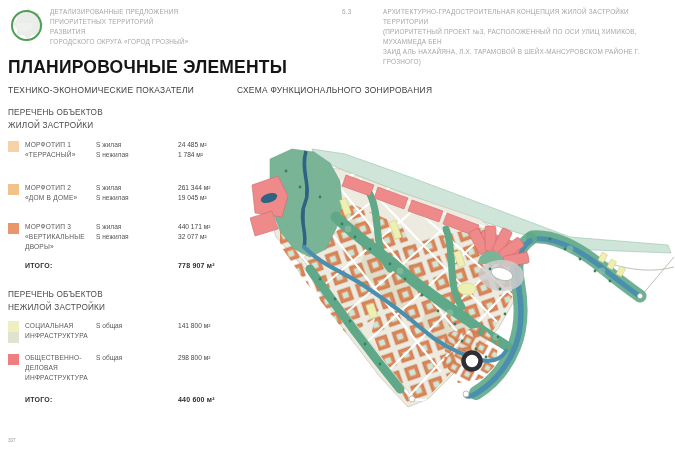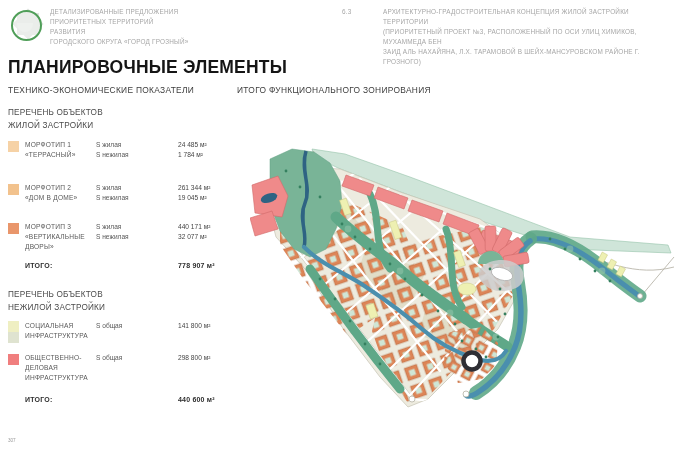--- a/index.html
+++ b/index.html
@@ -59,21 +59,21 @@
   <div class="abs hdr-text" style="left:50px;top:7px;width:140px;">ДЕТАЛИЗИРОВАННЫЕ ПРЕДЛОЖЕНИЯ
 ПРИОРИТЕТНЫХ ТЕРРИТОРИЙ РАЗВИТИЯ
 ГОРОДСКОГО ОКРУГА «ГОРОД ГРОЗНЫЙ»</div>
   <div class="abs hdr-text" style="left:342px;top:7px;">6.3</div>
   <div class="abs hdr-text" style="left:383px;top:7px;width:292px;">АРХИТЕКТУРНО-ГРАДОСТРОИТЕЛЬНАЯ КОНЦЕПЦИЯ ЖИЛОЙ ЗАСТРОЙКИ ТЕРРИТОРИИ
 (ПРИОРИТЕТНЫЙ ПРОЕКТ №3, РАСПОЛОЖЕННЫЙ ПО ОСИ УЛИЦ ХИМИКОВ, МУХАММЕДА БЕН
 ЗАИД АЛЬ НАХАЙЯНА, Л.Х. ТАРАМОВОЙ В ШЕЙХ-МАНСУРОВСКОМ РАЙОНЕ Г. ГРОЗНОГО)</div>
 
   <div class="abs colhead" style="left:8px;top:85px;">ТЕХНИКО-ЭКОНОМИЧЕСКИЕ ПОКАЗАТЕЛИ</div>
   <div class="abs page-title" style="left:8px;top:57px;">ПЛАНИРОВОЧНЫЕ ЭЛЕМЕНТЫ</div>
-  <div class="abs colhead" style="left:237px;top:85px;">ИТОГО ФУНКЦИОНАЛЬНОГО ЗОНИРОВАНИЯ</div>
+  <div class="abs colhead" style="left:237px;top:85px;">СХЕМА ФУНКЦИОНАЛЬНОГО ЗОНИРОВАНИЯ</div>
 
   <div class="abs sechead" style="left:8px;top:106px;">ПЕРЕЧЕНЬ ОБЪЕКТОВ
 ЖИЛОЙ ЗАСТРОЙКИ</div>
 
   <div class="abs swatch" style="left: 8px; top: 141px; background: rgb(246, 210, 166);"></div>
   <div class="abs rowname" style="left:25px;top:140px;width:66px;">МОРФОТИП 1
 «ТЕРРАСНЫЙ»</div>
   <div class="abs rowmetric" style="left:96px;top:140px;">S жилая
 S нежилая</div>
   <div class="abs rowval" style="left:178px;top:140px;">24 485 м²

